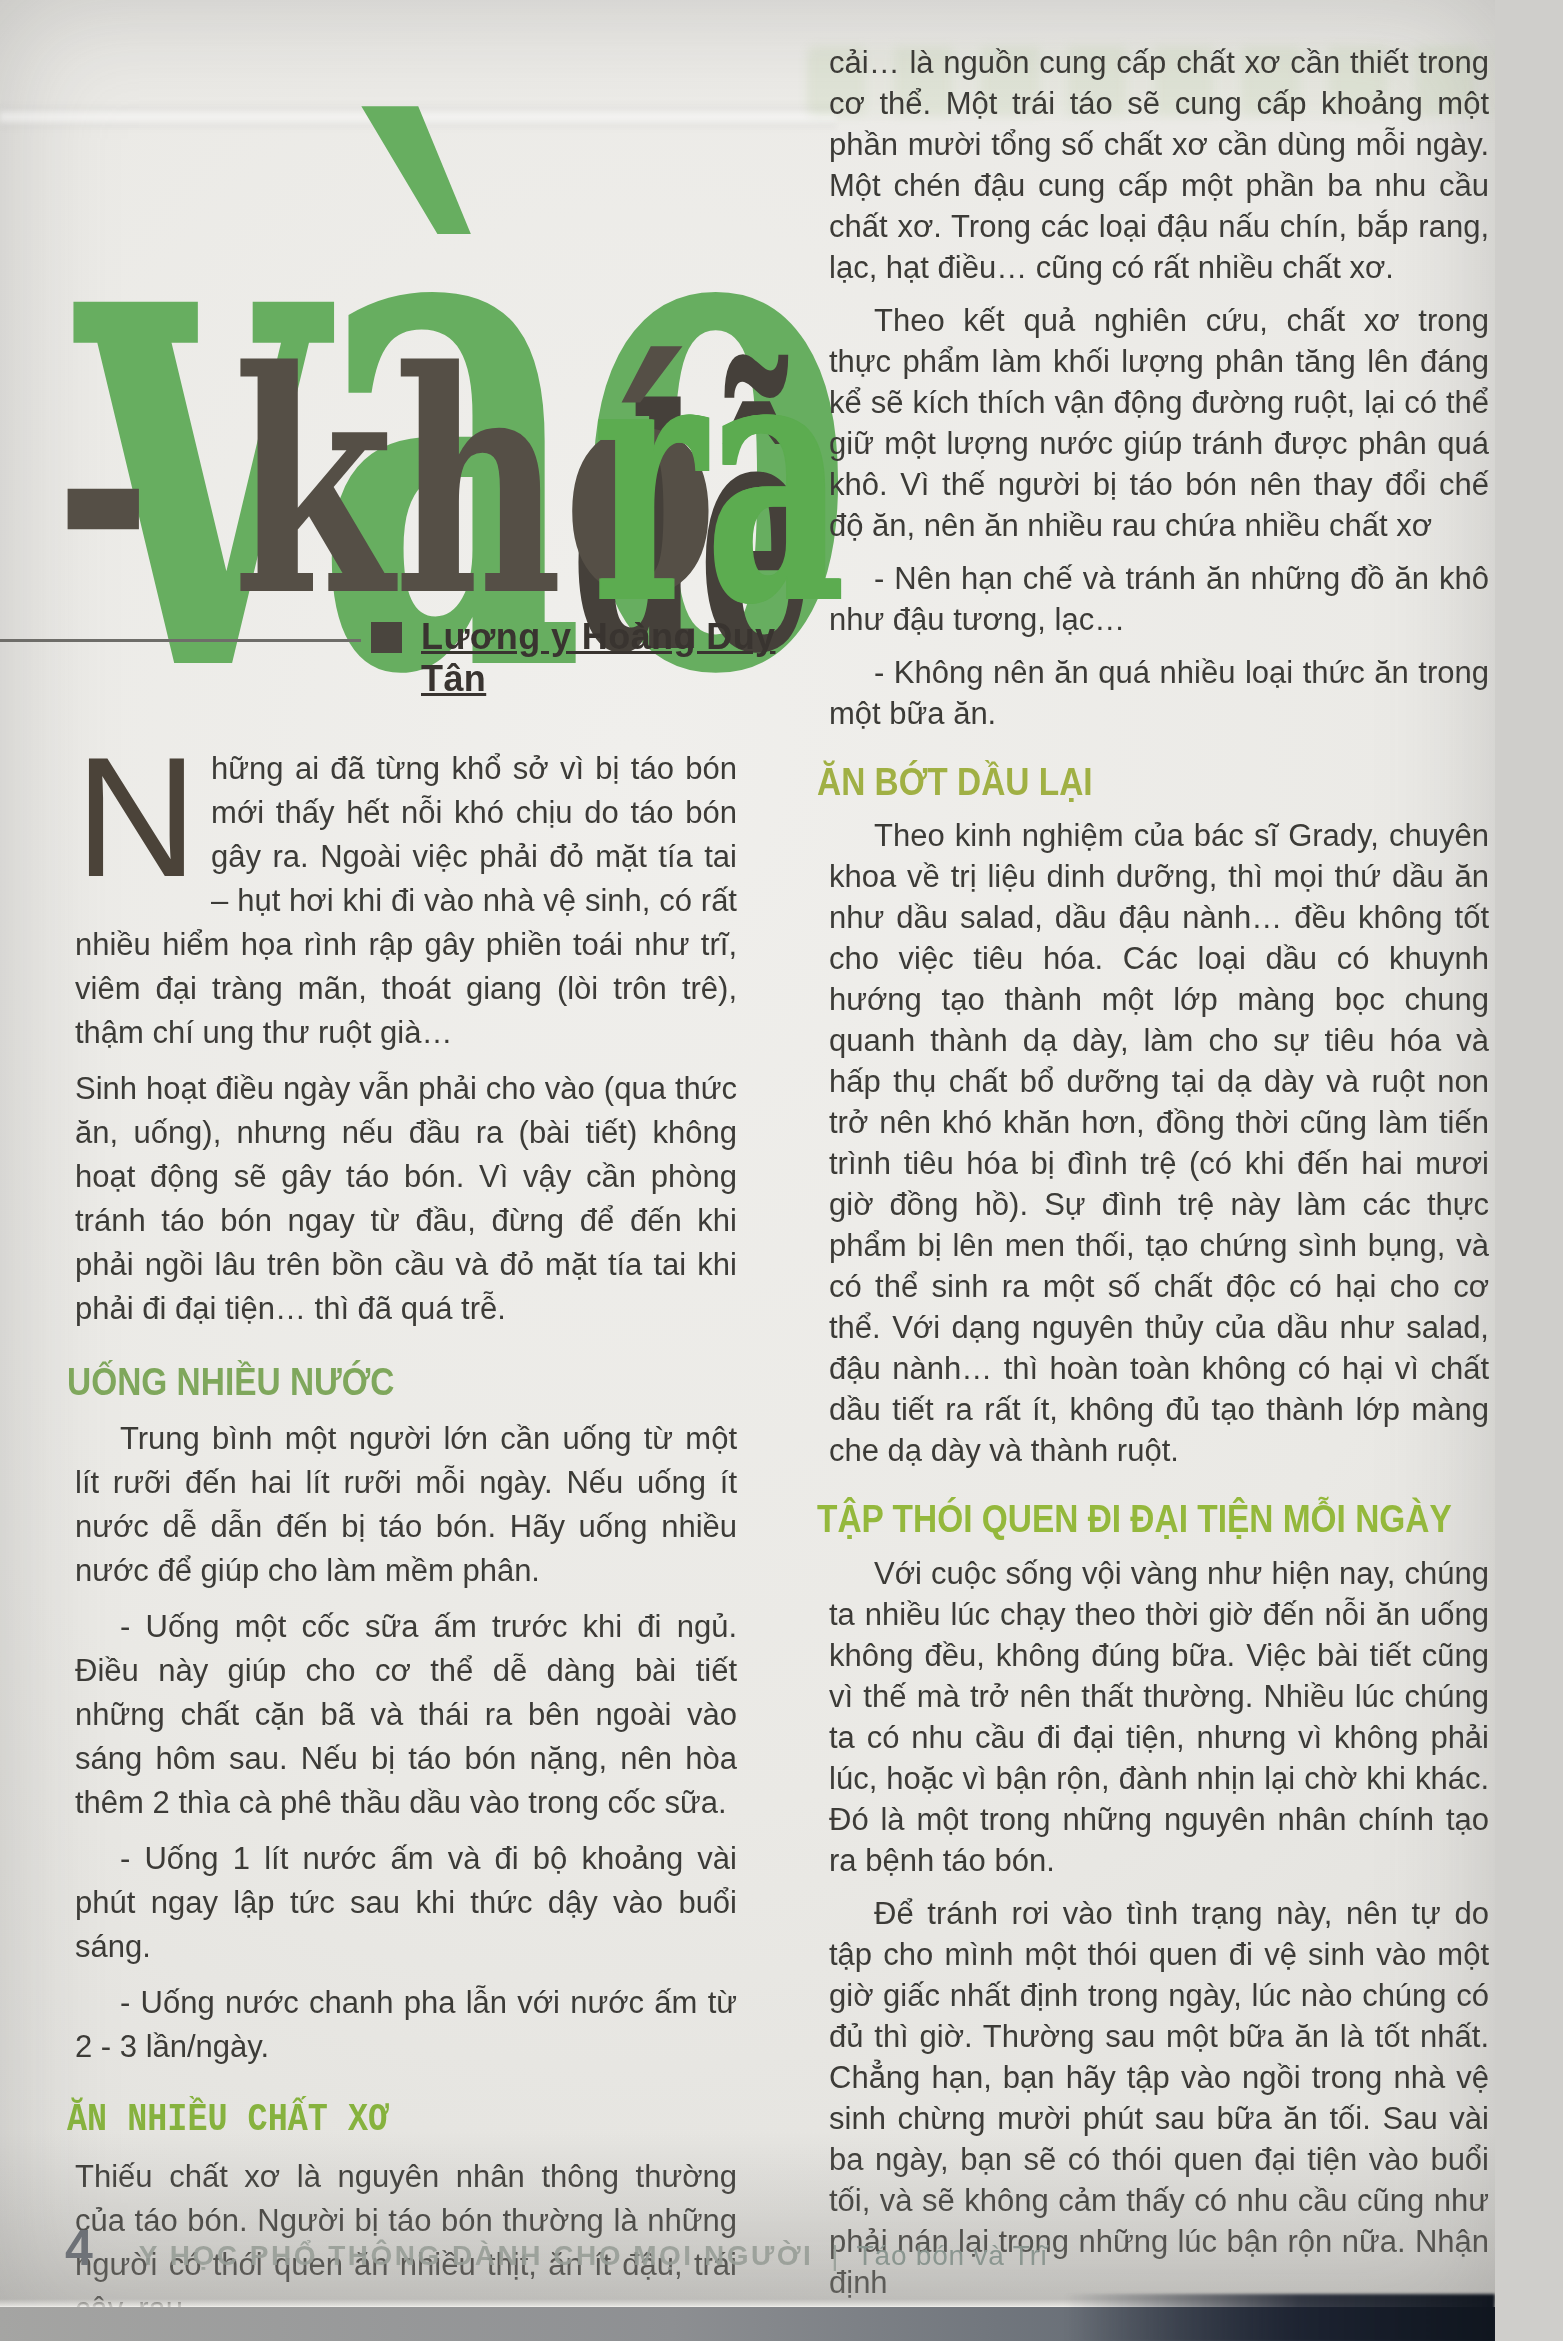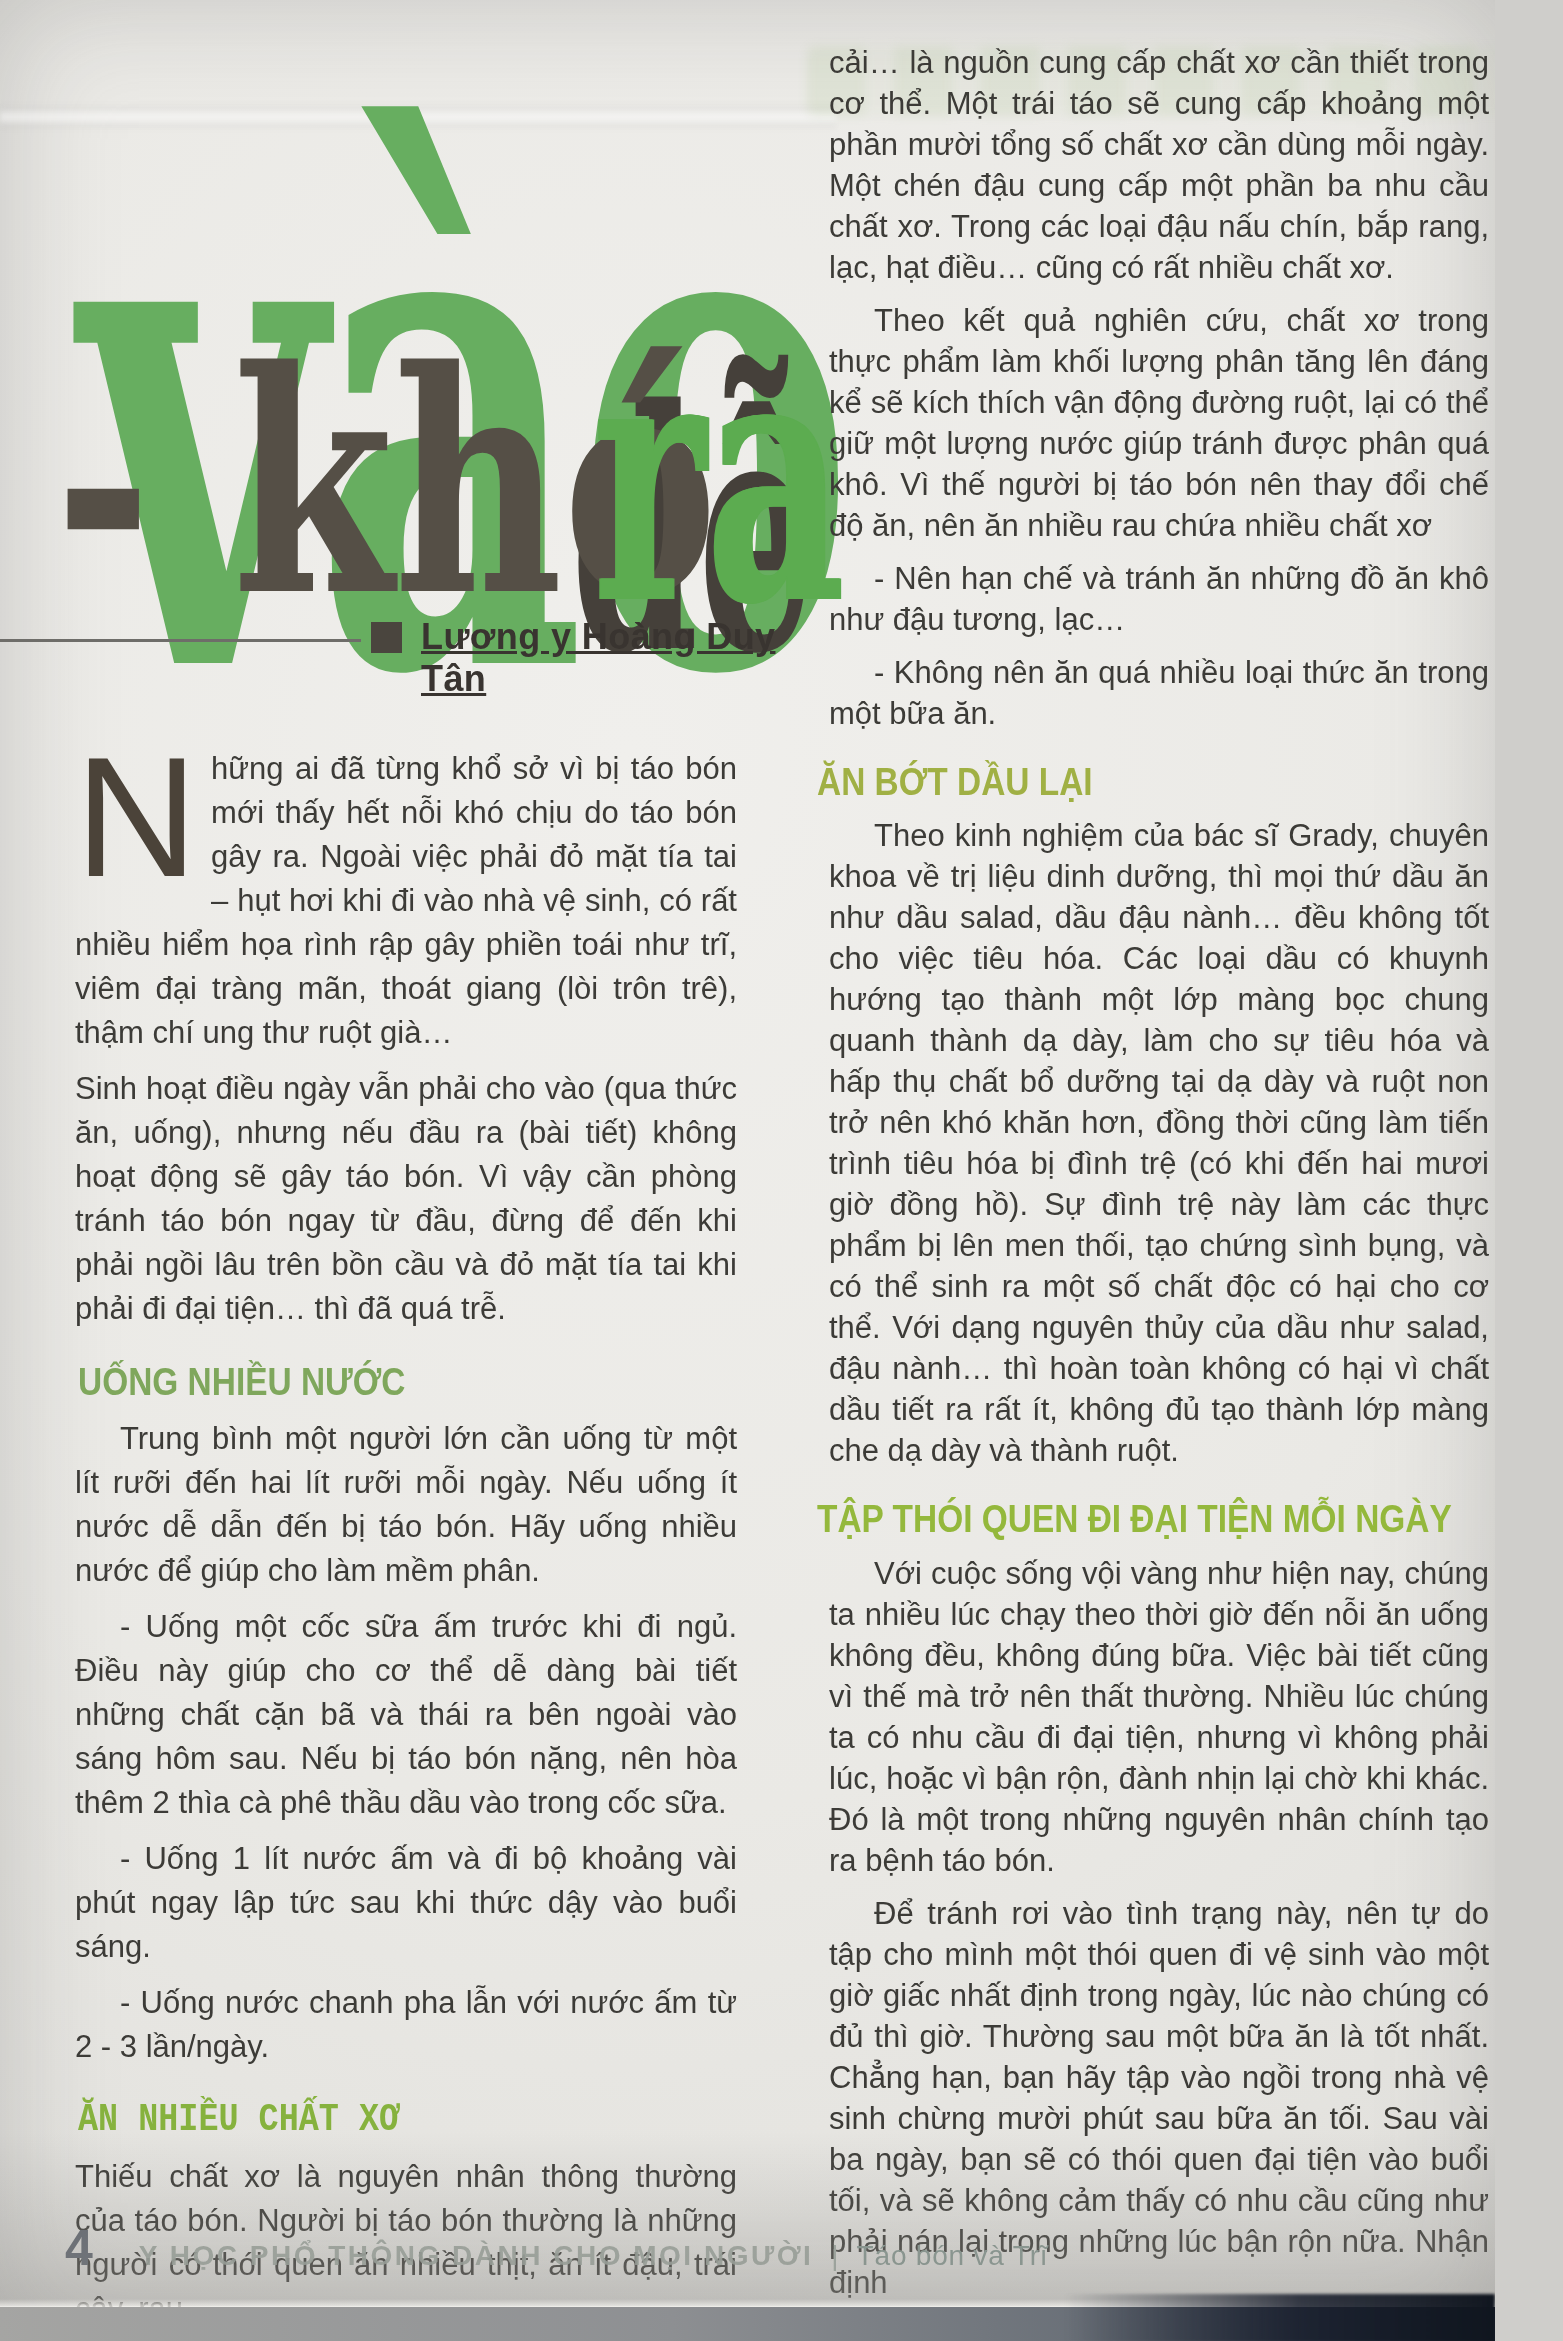--- a/index.html
+++ b/index.html
@@ -46,21 +46,21 @@
     color:#393430;letter-spacing:0.4px;text-decoration:underline;}
 
   
   .col{position:absolute;color:#3c3b37;}
   .col p{margin:12px;text-align:justify;}
   .col-left{left:63px;top:735px;width:686px;font-size:31px;line-height:44px;}
   .col-right{left:817px;top:30px;width:684px;font-size:31px;line-height:41px;}
   .ind{text-indent:45px;}
   .dropcap{float:left;font-size:170px;line-height:131px;margin:5px 13.3px 0 0;
     color:#4b4339;font-family:"Liberation Sans",sans-serif;}
-  h2{margin:31px 0 15px 15px;font-size:38px;line-height:40px;font-weight:700;
+  h2{margin:31px 0 15px 4px;font-size:38px;line-height:40px;font-weight:700;
     font-family:"Liberation Sans",sans-serif;letter-spacing:0;}
   .col-right h2{margin:28px 0 13.3px 0;}
   h2 .cond{display:inline-block;transform:scaleX(.88);transform-origin:left center;white-space:nowrap;}
   .g1{color:#7fa75c;}
   .g2{color:#86b23e;font-family:Liberation Mono, monospace;}
   .g3{color:#a0b044;}
   .g4{color:#94b83c;}
 
   
   .footer{position:absolute;left:65px;top:2219px;width:1424px;display:flex;align-items:baseline;}

